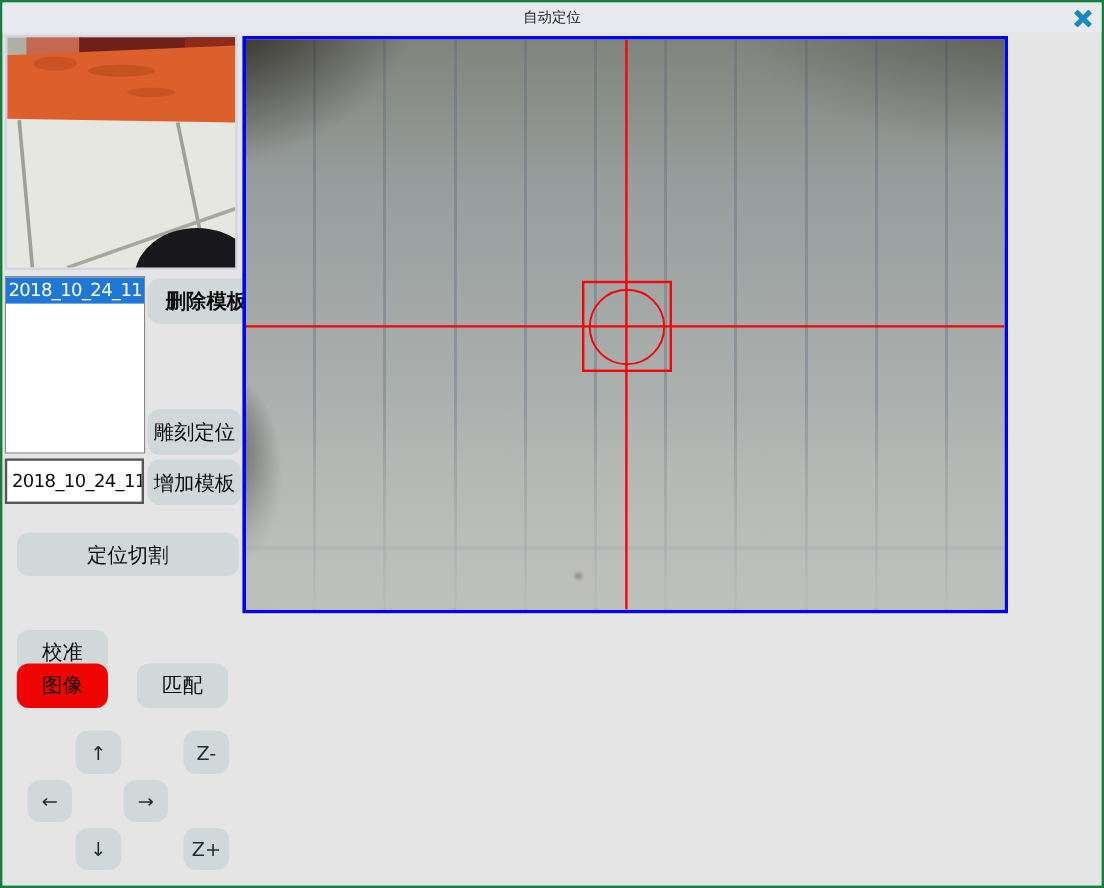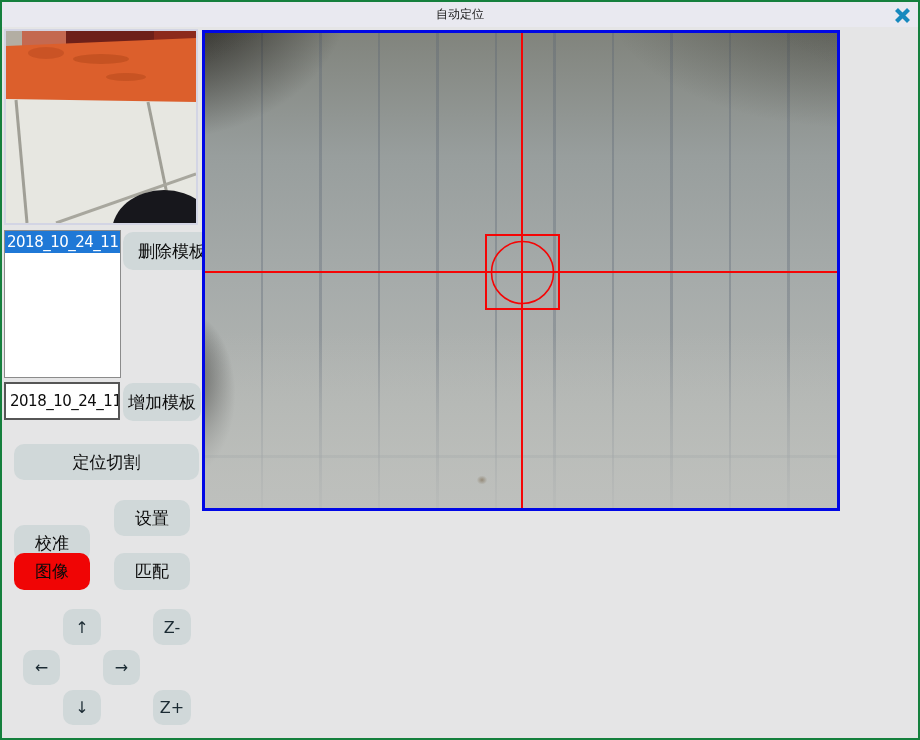--- a/index.html
+++ b/index.html
@@ -96,26 +96,26 @@
       <ellipse cx="158" cy="201" rx="52" ry="42" fill="#17171c"></ellipse>
     </svg>
   </div>
 
   <div class="listbox">
     <div class="listitem">2018_10_24_11</div>
   </div>
 
   <div class="nameinput">2018_10_24_11</div>
 
-  <button class="btn" style="left:121px;top:230px;width:98px;height:38px;">删除模板</button>
+  <button class="btn" style="left:121px;top:230px;width:98px;height:38px;font-weight:bold;">删除模板</button>
+  <button class="btn" style="left:121px;top:339px;width:78px;height:38px;">雕刻定位</button>
   <button class="btn" style="left:121px;top:381px;width:78px;height:38px;">增加模板</button>
 
   <button class="btn" style="left:12px;top:442px;width:185px;height:36px;">定位切割</button>
   <button class="btn" style="left:12px;top:498px;width:76px;height:36px;margin-top:25px;">校准</button>
-  <button class="btn" style="left:112px;top:498px;width:76px;height:36px;">设置</button>
   <button class="btn red" style="left:12px;top:551px;width:76px;height:37px;font-family:Liberation Serif, serif;">图像</button>
   <button class="btn" style="left:112px;top:551px;width:76px;height:37px;">匹配</button>
 
   <button class="btn jog" style="left:61px;top:607px;width:38px;height:36px;">
     <span>↑</span>
   </button>
   <button class="btn jog" style="left:151px;top:607px;width:38px;height:36px;">
     <span>Z-</span>
   </button>
   <button class="btn jog" style="left:21px;top:648px;width:37px;height:35px;">

